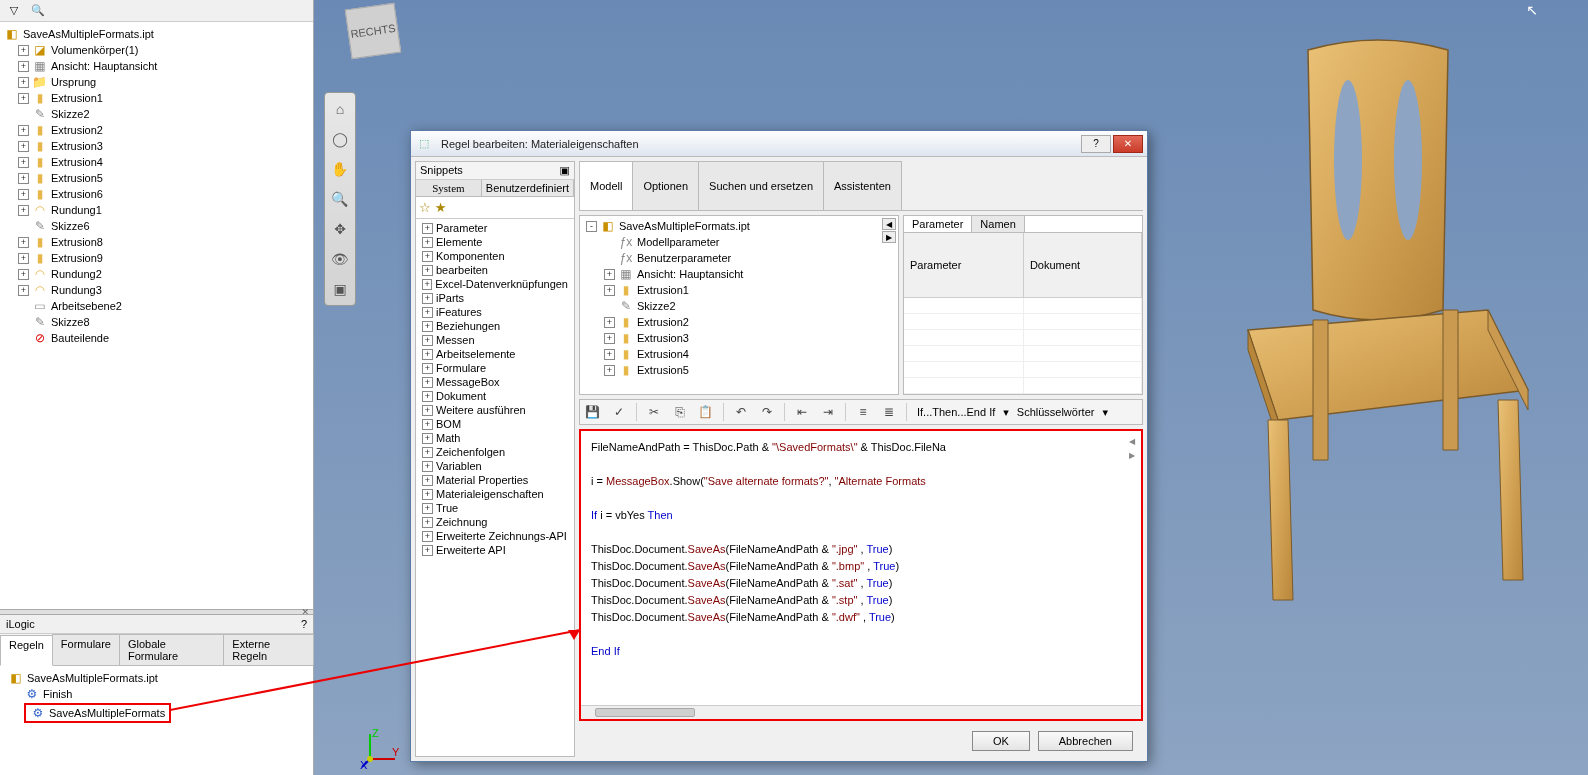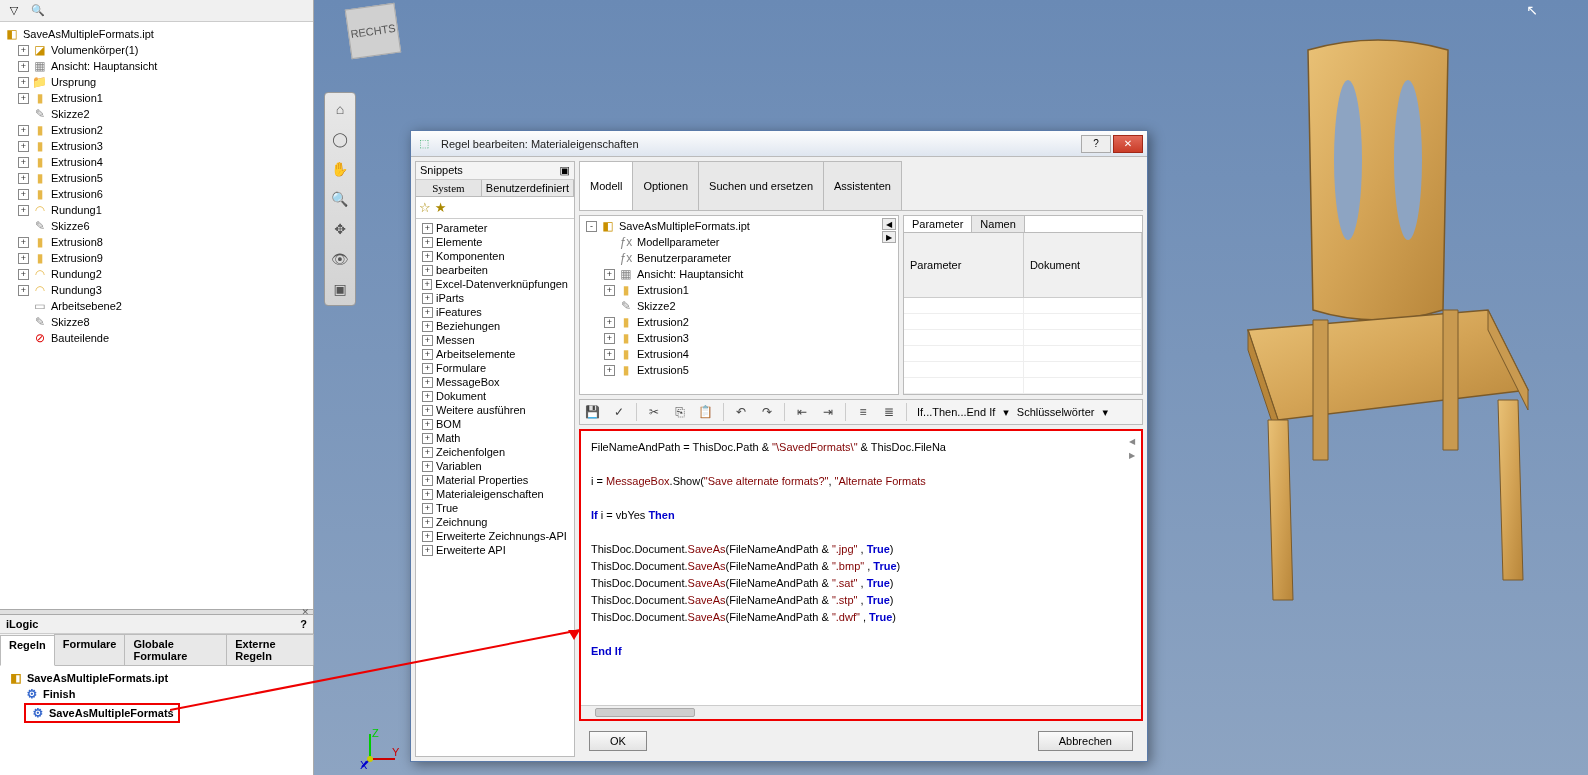--- a/index.html
+++ b/index.html
@@ -18,21 +18,21 @@
 .ico-folder { color: #e6b84a; }
 .ico-ext { color: #e6b84a; }
 .ico-sketch { color: #888; }
 .ico-round { color: #e6b84a; }
 .ico-plane { color: #888; }
 .ico-end { color: #d00; }
 
 .splitter { height: 6px; background: #e0e0e0; border-top: 1px solid #aaa; border-bottom: 1px solid #aaa; cursor: row-resize; position: relative; }
 .splitter::after { content: "✕"; position: absolute; right: 4px; top: -3px; font-size: 9px; color: #666; }
 
-.ilogic-panel { background: #fff; display: flex; flex-direction: column; font-weight: bold; }
+.ilogic-panel { background: #fff; display: flex; flex-direction: column; }
 .ilogic-header { padding: 3px 6px; border-bottom: 1px solid #ccc; display: flex; justify-content: space-between; background: #f0f0f0; }
 .ilogic-tabs { display: flex; border-bottom: 1px solid #bbb; background: #f4f4f4; }
 .ilogic-tabs .tab { padding: 3px 8px; border: 1px solid #bbb; border-bottom: none; margin-right: -1px; background: #e8e8e8; cursor: pointer; }
 .ilogic-tabs .tab.active { background: #fff; border-bottom: 1px solid #fff; position: relative; top: 1px; }
 .ilogic-tree { padding: 4px; flex: 1; }
 .ilogic-tree .rule-highlight { border: 2px solid #e00; padding: 1px 4px; display: inline-flex; align-items: center; gap: 3px; }
 
 
 .navcube { position: absolute; left: 348px; top: 6px; width: 50px; height: 50px; background: #d0d0d0; border: 1px solid #aaa; transform: rotate(-8deg); display: flex; align-items: center; justify-content: center; font-size: 7px; color: #555; }
 .navbar { position: absolute; left: 324px; top: 92px; width: 32px; background: linear-gradient(#e8e8e8, #d2d2d2); border: 1px solid #999; border-radius: 4px; padding: 6px 0; display: flex; flex-direction: column; align-items: center; gap: 10px; }
@@ -88,28 +88,28 @@
 .editor-toolbar .btn { width: 22px; height: 20px; display: flex; align-items: center; justify-content: center; font-size: 12px; color: #444; }
 .editor-toolbar .sep { width: 1px; height: 18px; background: #ccc; margin: 0 2px; }
 .editor-toolbar .txtbtn { padding: 0 4px; white-space: nowrap; }
 
 .code-wrap { flex: 1; border: 2px solid #e00; background: #fff; position: relative; overflow: hidden; display: flex; flex-direction: column; }
 .code-area { flex: 1; padding: 8px 10px; font-family: "Courier New", monospace; font-size: 13px; line-height: 17px; white-space: pre; overflow: auto; }
 .code-scroll { height: 14px; background: #f0f0f0; border-top: 1px solid #ccc; position: relative; }
 .code-scroll .thumb { position: absolute; left: 14px; top: 2px; width: 100px; height: 9px; background: #cfcfcf; border: 1px solid #aaa; border-radius: 2px; }
 .code-sidearrows { position: absolute; right: 2px; top: 4px; display: flex; flex-direction: column; gap: 2px; }
 .code-sidearrows span { width: 14px; height: 12px; font-size: 8px; display: flex; align-items: center; justify-content: center; color: #888; }
-.kw { color: #00c; font-weight: bold; }
+.kw { color: #00c; }
 .str { color: #800000; }
 .id { color: #800000; }
 .norm { color: #000; }
 
 .status-row { display: flex; justify-content: flex-end; gap: 30px; padding: 2px 10px; background: #f4f4f4; border: 1px solid #ccc; }
 
-.btn-row { display: flex; justify-content: space-between; gap: 8px; padding: 6px 10px; }
+.btn-row { display: flex; justify-content: flex-end; gap: 8px; padding: 6px 10px; }
 .dlg-btn { padding: 3px 20px; border: 1px solid #888; background: linear-gradient(#fafafa, #e4e4e4); cursor: pointer; }
 
 
 .anno-arrow { position: absolute; left: 170px; top: 620px; width: 420px; height: 100px; pointer-events: none; }
 
 .cursor { position: absolute; right: 50px; top: 2px; font-size: 14px; color: #fff; }
 </style>
 </head>
 <body>
 

